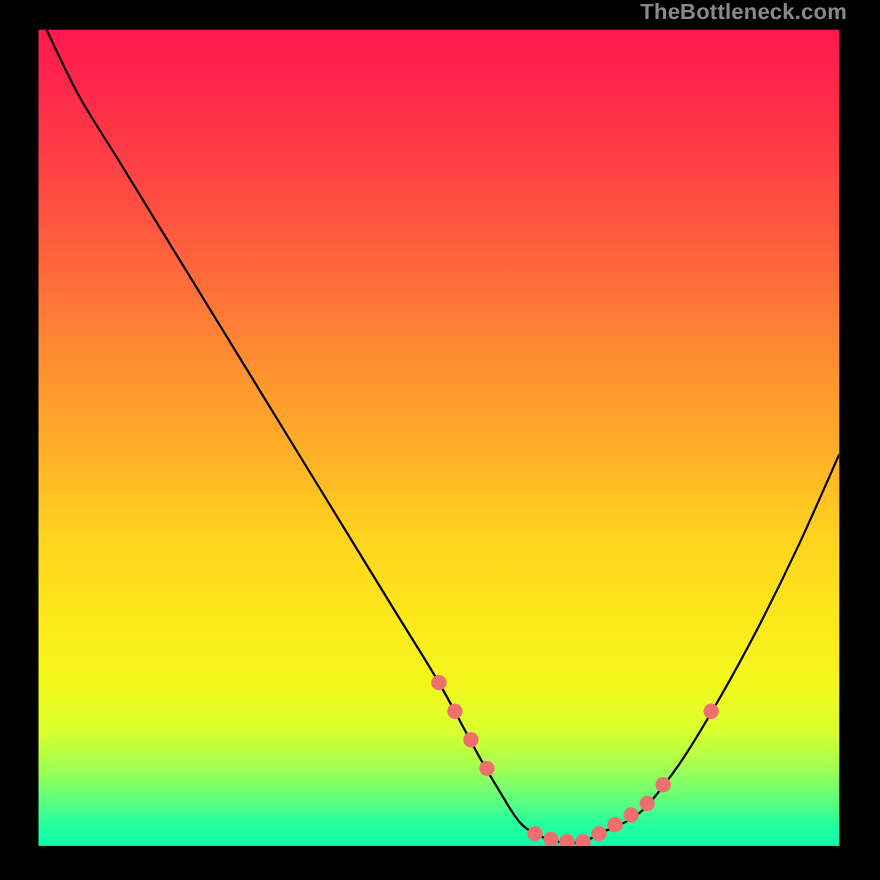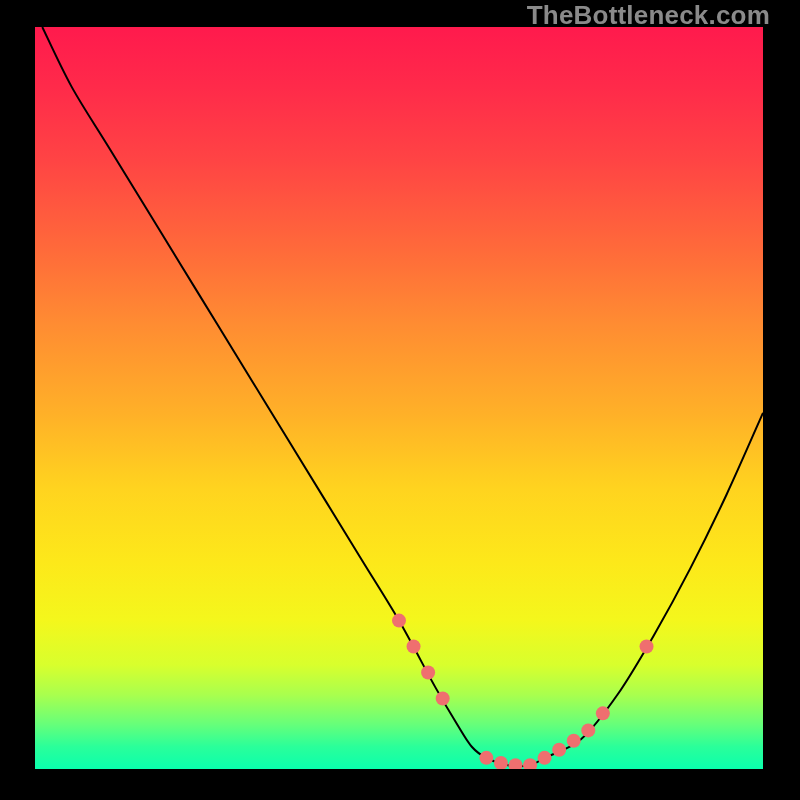--- a/index.html
+++ b/index.html
@@ -68,15 +68,15 @@
         <circle cx="495.04" cy="738.29" r="7" fill="#ef6f6f"></circle>
         <circle cx="509.59999999999997" cy="730.87" r="7" fill="#ef6f6f"></circle>
         <circle cx="524.16" cy="722.708" r="7" fill="#ef6f6f"></circle>
         <circle cx="538.72" cy="713.804" r="7" fill="#ef6f6f"></circle>
         <circle cx="553.28" cy="703.4159999999999" r="7" fill="#ef6f6f"></circle>
         <circle cx="567.84" cy="686.35" r="7" fill="#ef6f6f"></circle>
         <circle cx="611.52" cy="619.5699999999999" r="7" fill="#ef6f6f"></circle>
       </g>
   </svg>
 
-  <div class="watermark" style="font-size: 26px;">TheBottleneck.com</div>
+  <div class="watermark" style="font-size: 20px;">TheBottleneck.com</div>
 
 </div>
 
 </body></html>

